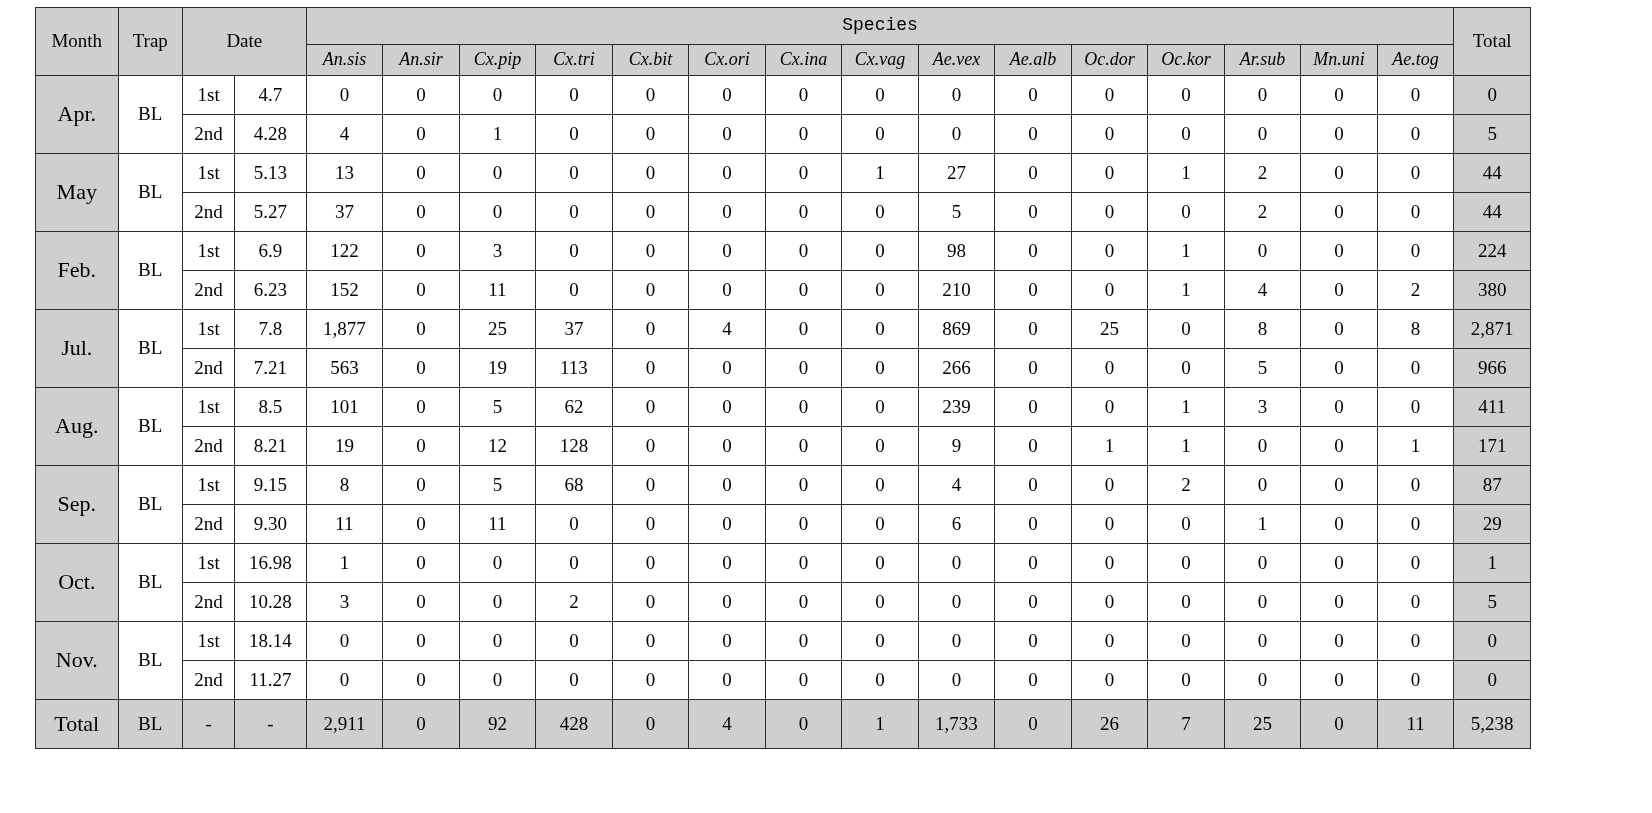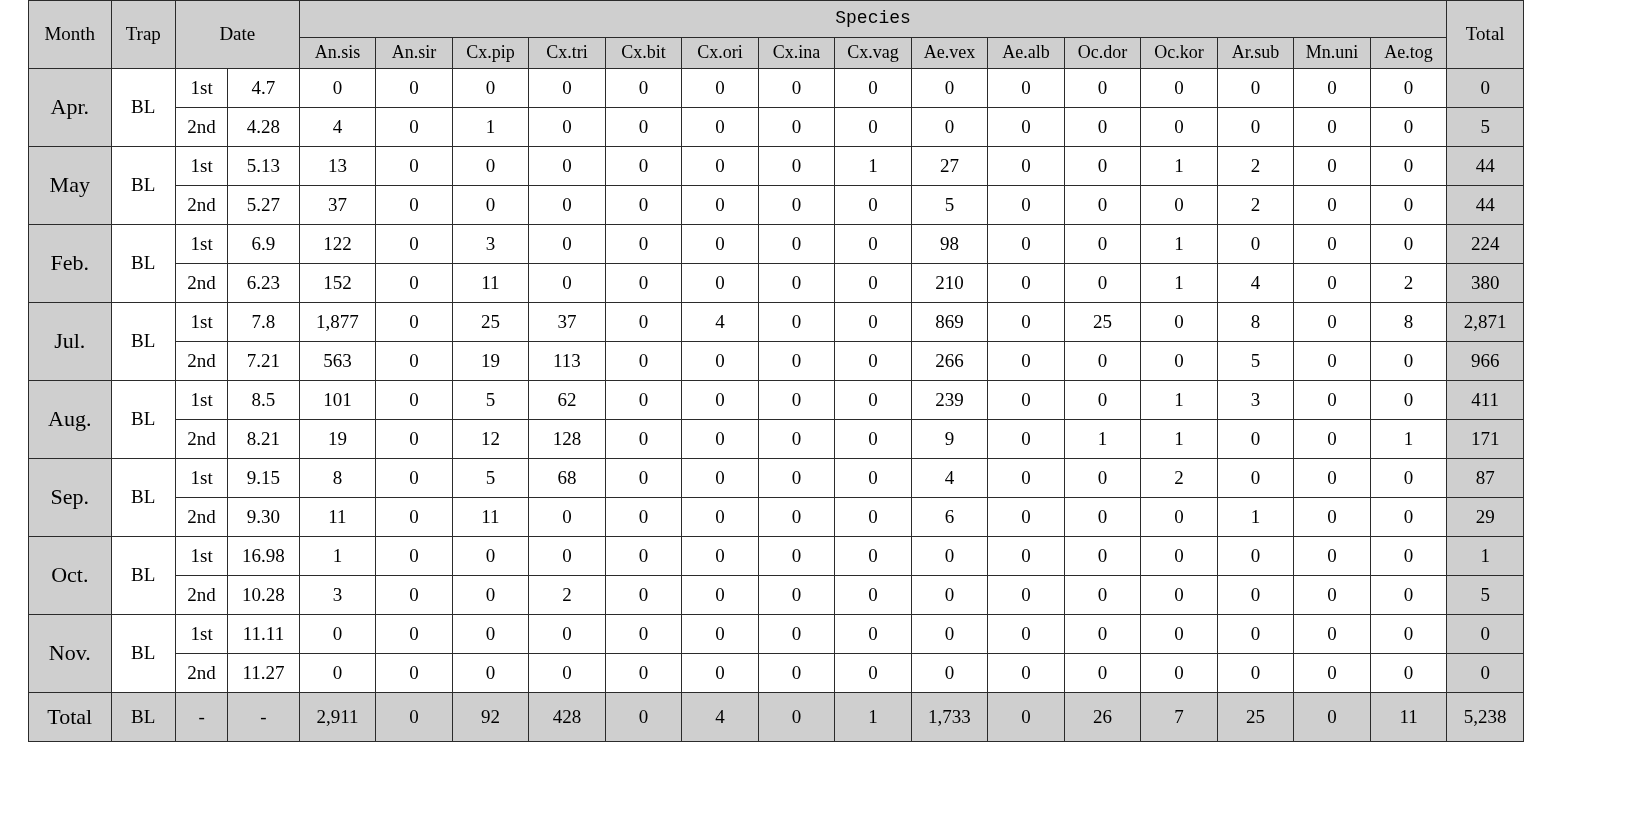--- a/index.html
+++ b/index.html
@@ -26,38 +26,38 @@
     font-size: 19px;
     line-height: 1;
     padding: 8px 92px 7px 0;
     letter-spacing: 0.2px;
     white-space: nowrap;
   }
   table.mosq {
     border-collapse: collapse;
     table-layout: fixed;
     width: 1496px;
-    margin: 0;
+    margin: 7px;
     font-size: 17px;
   }
   table.mosq th, table.mosq td {
     border: 1px solid #2b2b2b;
     text-align: center;
     vertical-align: middle;
     padding: 0;
     font-weight: normal;
     line-height: 1.1;
     overflow: hidden;
     white-space: nowrap;
   }
   table.mosq thead th {
     background: #cfcfcf;
   }
   .hdr-top { height: 36px; font-size: 19px; }
-  .hdr-sub { height: 30px; font-size: 18px; }
+  .hdr-sub { height: 30px; font-size: 18px; font-style: italic; }
   .hdr-species-group { font-size: 18px; font-style: normal; font-family: Liberation Mono, monospace; }
   .col-month  { width: 82px; }
   .col-trap   { width: 64px; }
   .col-ord    { width: 52px; }
   .col-date   { width: 71px; }
   .col-sp     { width: 76px; }
   .col-total  { width: 76px; }
 
   tbody td { height: 38px; font-size: 19px; background: #ffffff; }
   td.month-cell {
@@ -424,21 +424,21 @@
           <td>0</td>
           <td>0</td>
           <td>0</td>
           <td>0</td>
           <td class="total-col thick-right">5</td>
         </tr>
         <tr>
           <td class="month-cell thick-left" rowspan="2">Nov.</td>
           <td rowspan="2">BL</td>
           <td>1st</td>
-          <td>11.11</td>
+          <td>18.14</td>
           <td>0</td>
           <td>0</td>
           <td>0</td>
           <td>0</td>
           <td>0</td>
           <td>0</td>
           <td>0</td>
           <td>0</td>
           <td>0</td>
           <td>0</td>

